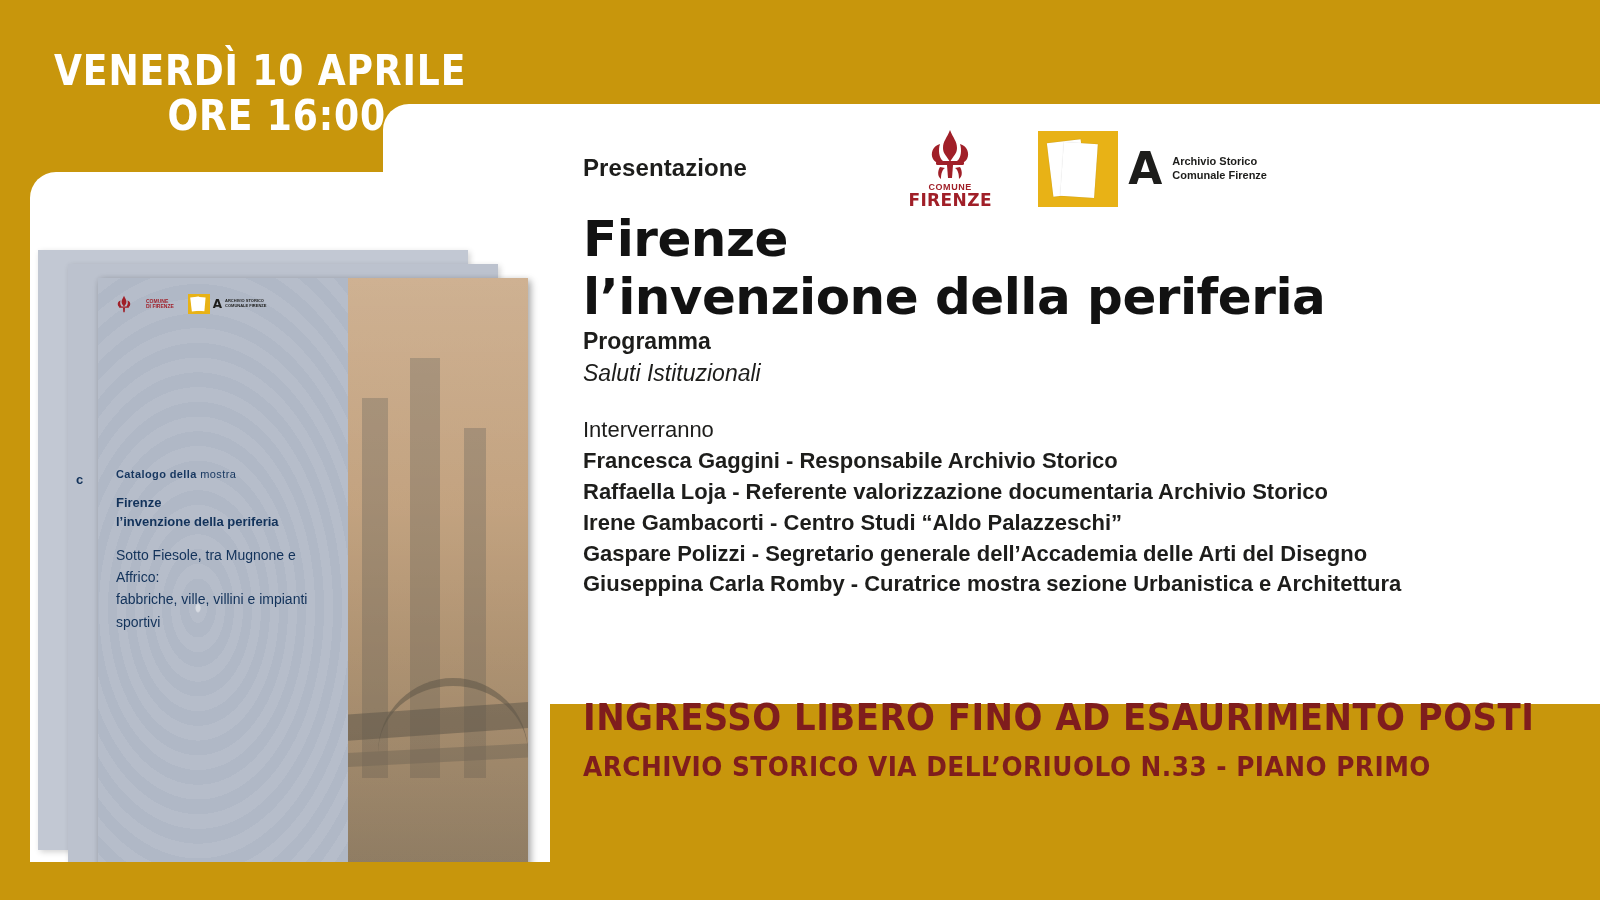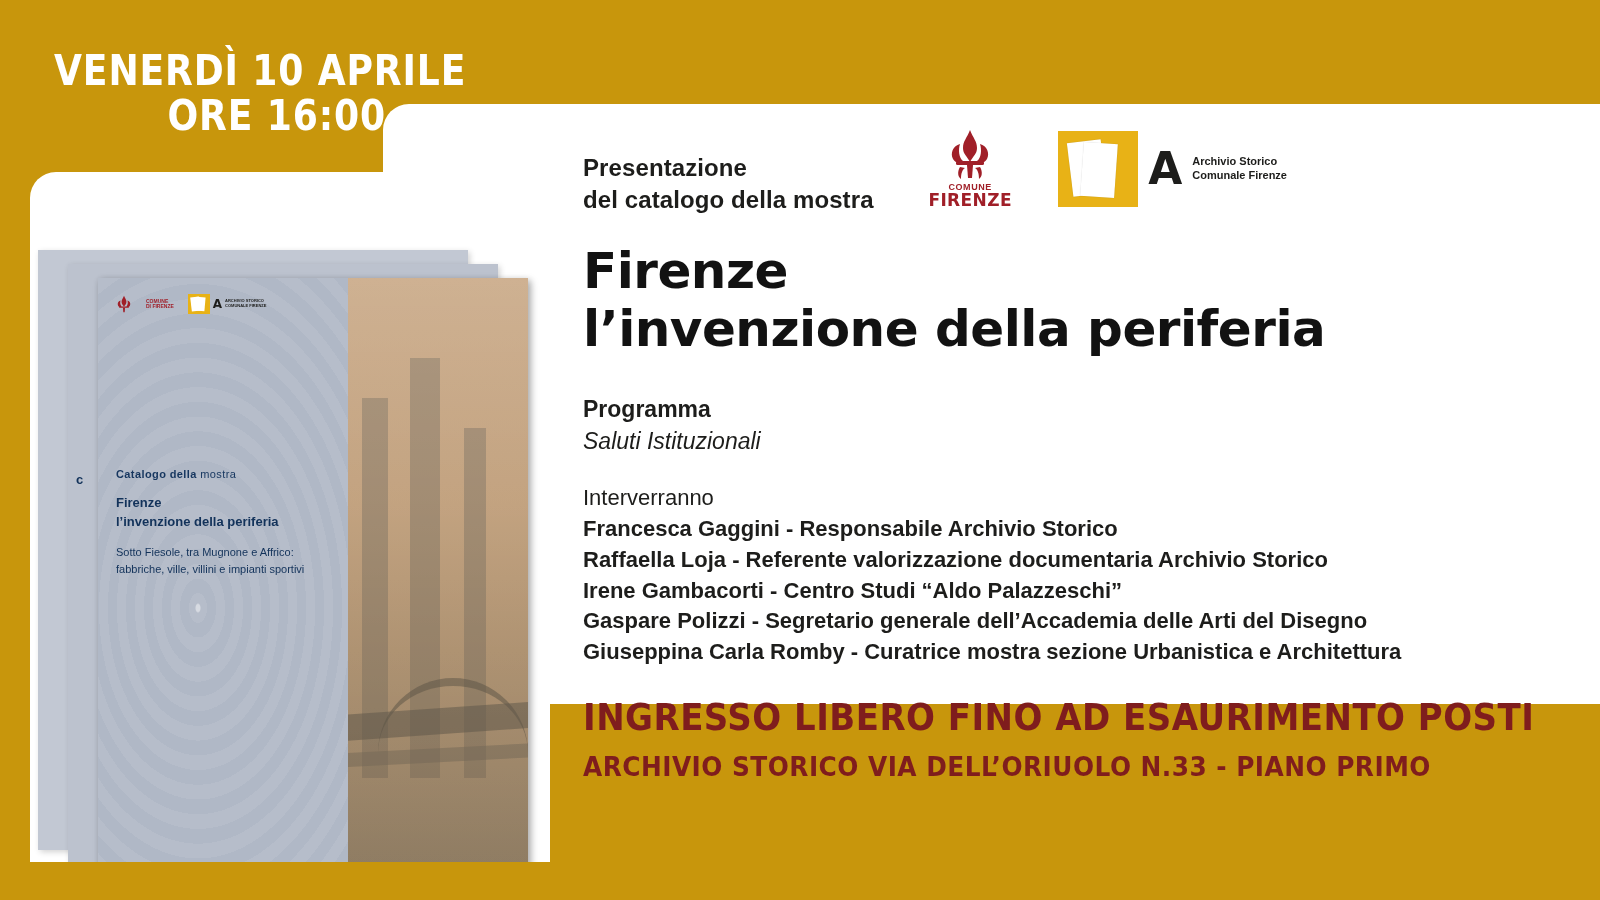--- a/index.html
+++ b/index.html
@@ -11,21 +11,20 @@
     height: 900px;
     overflow: hidden;
     background: #c8960c;
     font-family: "Liberation Sans", sans-serif;
   }
   .poster {
     position: relative;
     width: 1275px;
     height: 900px;
     background: #c8960c;
-    padding-left: 20px;
   }
 
   
   .date-block {
     position: absolute;
     left: 0;
     top: 48px;
     width: 410px;
     text-align: right;
     padding-right: 24px;
@@ -171,21 +170,21 @@
   }
   .bf-kicker .thin { font-weight: normal; }
   .bf-title {
     font-size: 13px;
     color: #12325a;
     font-weight: bold;
     line-height: 1.45;
     margin-bottom: 12px;
   }
   .bf-sub {
-    font-size: 11px;
+    font-size: 14px;
     color: #12325a;
     line-height: 1.6;
   }
   .spine-letter {
     position: absolute;
     left: 46px;
     top: 300px;
     font-size: 13px;
     color: #12325a;
     font-weight: bold;
@@ -209,21 +208,20 @@
   .main-title {
     margin-top: 26px;
     font-family: "DejaVu Sans", sans-serif;
     font-size: 50px;
     font-weight: bold;
     line-height: 1.16;
     color: #121212;
     letter-spacing: -0.5px;
   }
   .programma {
-    margin-top: 36px;
     font-size: 23px;
     font-weight: bold;
     line-height: 1.38;
     color: #1d1d1b;
   }
   .programma .reg { font-weight: normal; font-style: italic; }
   .interv {
     margin-top: 26px;
     font-size: 22px;
     line-height: 1.40;
@@ -369,21 +367,20 @@
       <div class="arch-words">
         <div>Archivio Storico</div>
         <div>Comunale Firenze</div>
       </div>
     </div>
   </div>
 
   <div class="content">
     <div class="pres">
       <div>Presentazione</div>
-      <div>del catalogo della mostra</div>
     </div>
 
     <div class="main-title">
       <div>Firenze</div>
       <div>l’invenzione della periferia</div>
     </div>
 
     <div class="programma">
       <div>Programma</div>
       <div class="reg">Saluti Istituzionali</div>

